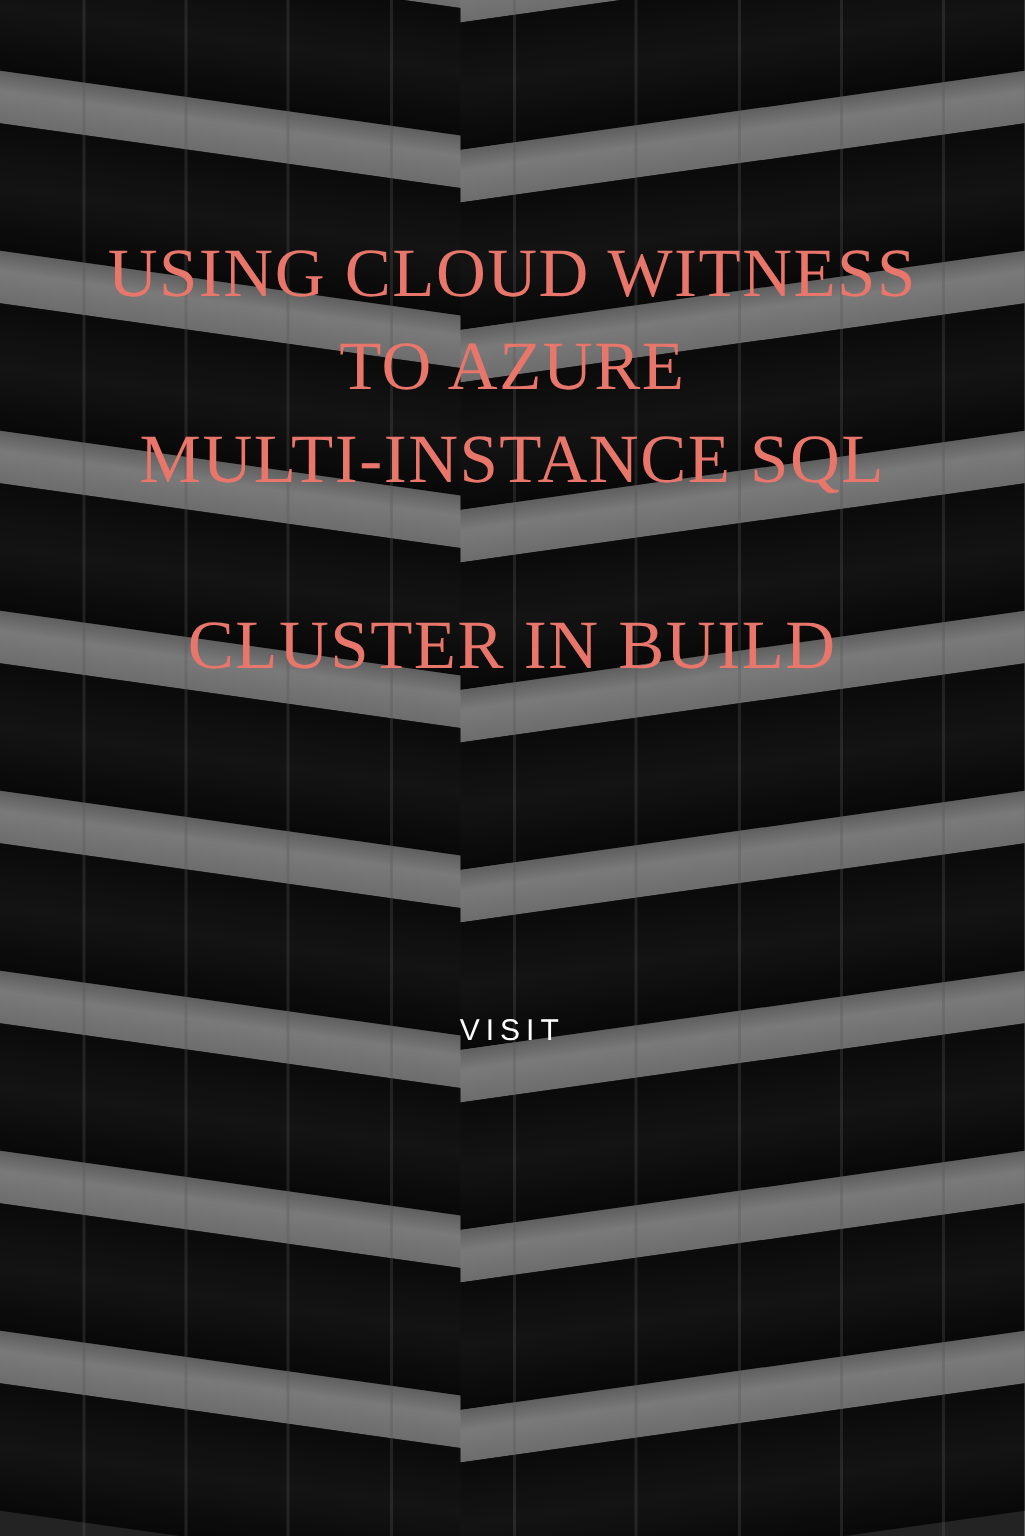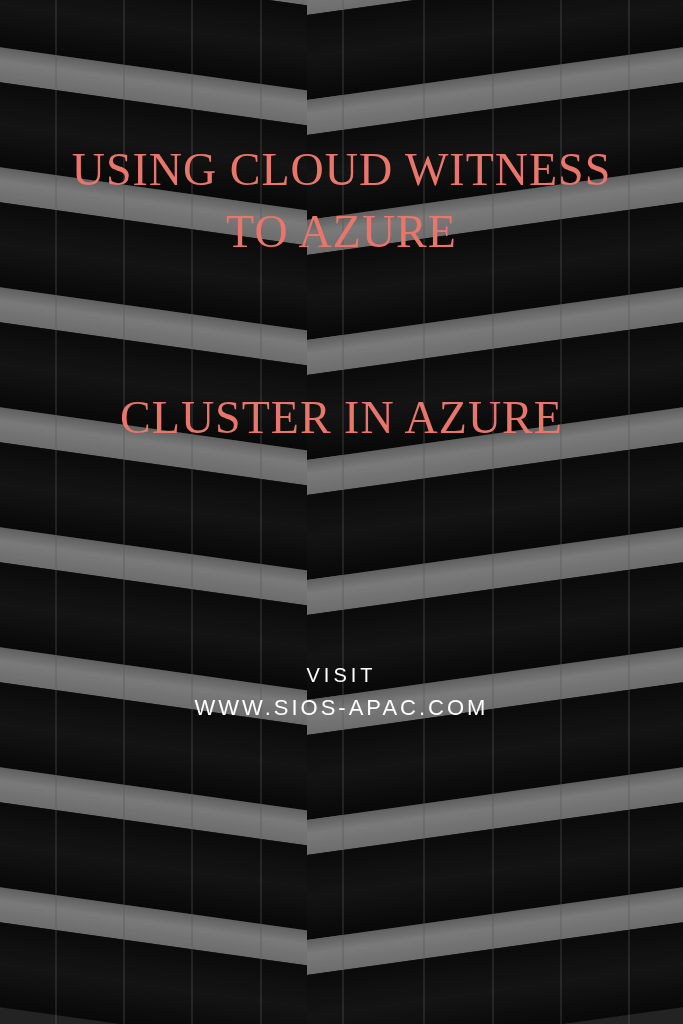--- a/index.html
+++ b/index.html
@@ -98,21 +98,21 @@
     
     .content {
       position: absolute;
       top: 0;
       left: 0;
       width: 100%;
       height: 100%;
       display: flex;
       flex-direction: column;
       align-items: center;
-      padding: 4px 60px;
+      padding: 16px 60px;
       z-index: 10;
     }
     
     .main-title {
       color: #e8766b;
       font-size: 46px;
       font-weight: 400;
       text-align: center;
       line-height: 1.35;
       letter-spacing: 1px;
@@ -124,21 +124,21 @@
       margin-top: 215px;
       text-align: center;
     }
     
     .visit-label {
       color: #ffffff;
       font-size: 20px;
       letter-spacing: 4px;
       font-family: Arial, Helvetica, sans-serif;
       font-weight: 300;
-      margin-bottom: 8px;
+      margin-bottom: 20px;
     }
     
     .visit-url {
       color: #ffffff;
       font-size: 22px;
       letter-spacing: 3px;
       font-family: Arial, Helvetica, sans-serif;
       font-weight: 300;
     }
   </style>
@@ -200,22 +200,21 @@
     <div class="v-frame" style="left: 92%;"></div>
   </div>
 
   <div class="overlay"></div>
 </div>
 
 <div class="content">
   <h1 class="main-title">
     <span>USING CLOUD WITNESS</span><br>
     <span>TO AZURE</span><br>
+    <span>MULTI-INSTANCE SQL</span><br>
     <br>
-    <br>
-    <span>CLUSTER IN AZURE</span>
+    <span>CLUSTER IN BUILD</span>
   </h1>
 
   <div class="visit-section">
     <div class="visit-label">VISIT</div>
-    <div class="visit-url">WWW.SIOS-APAC.COM</div>
   </div>
 </div>
 
 </body></html>

